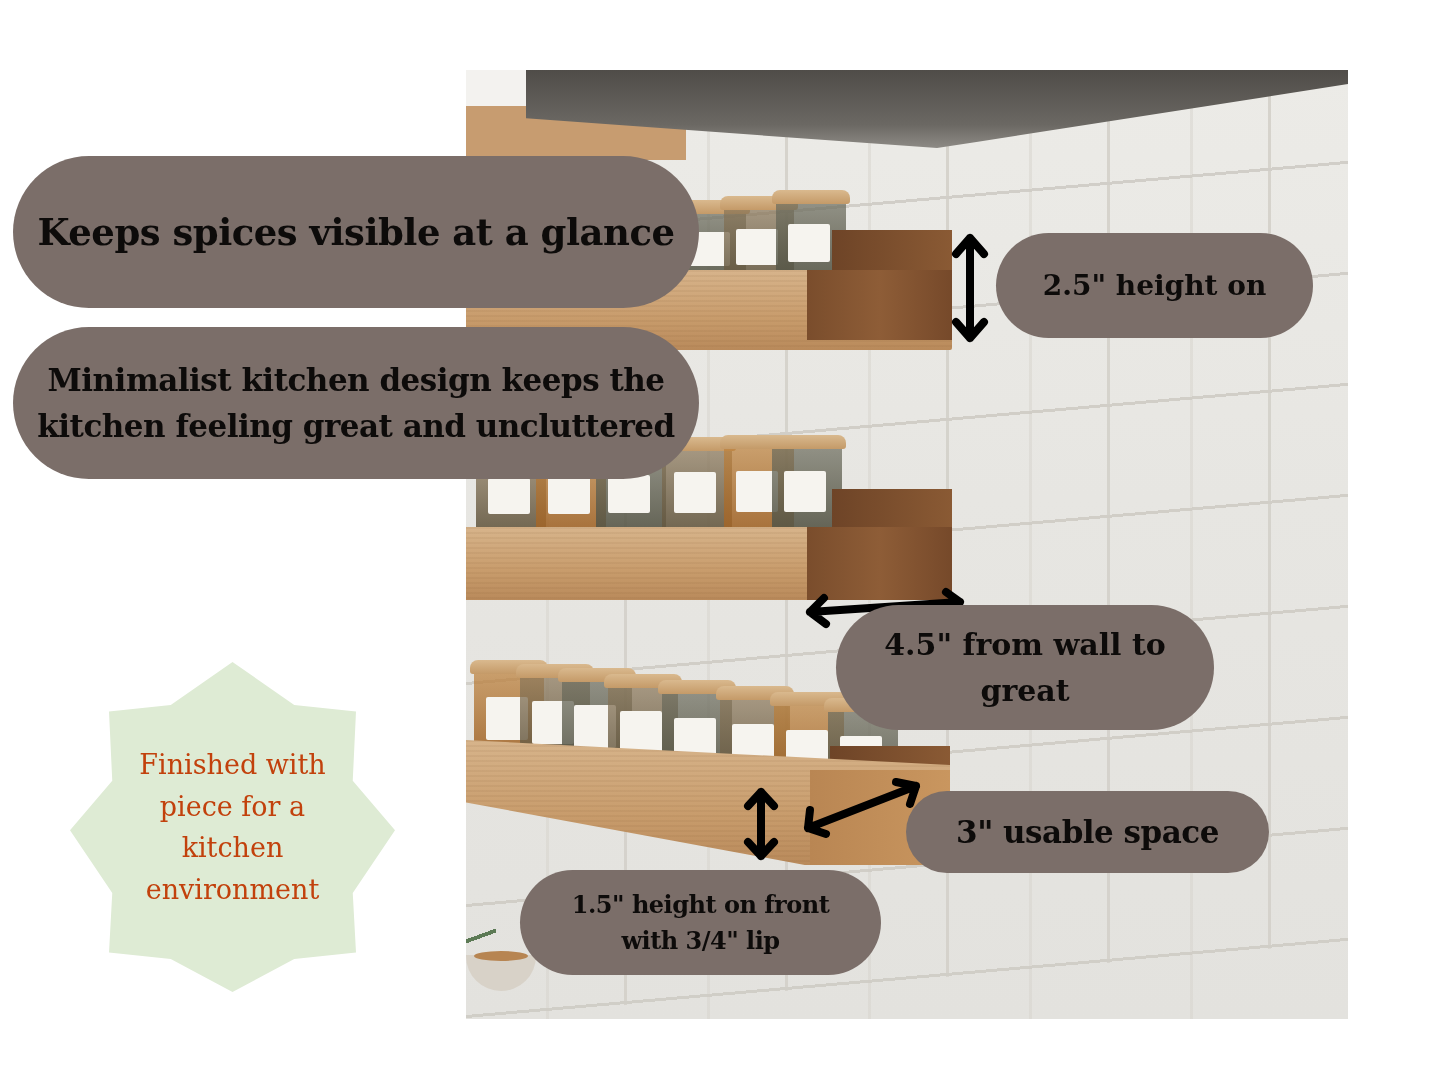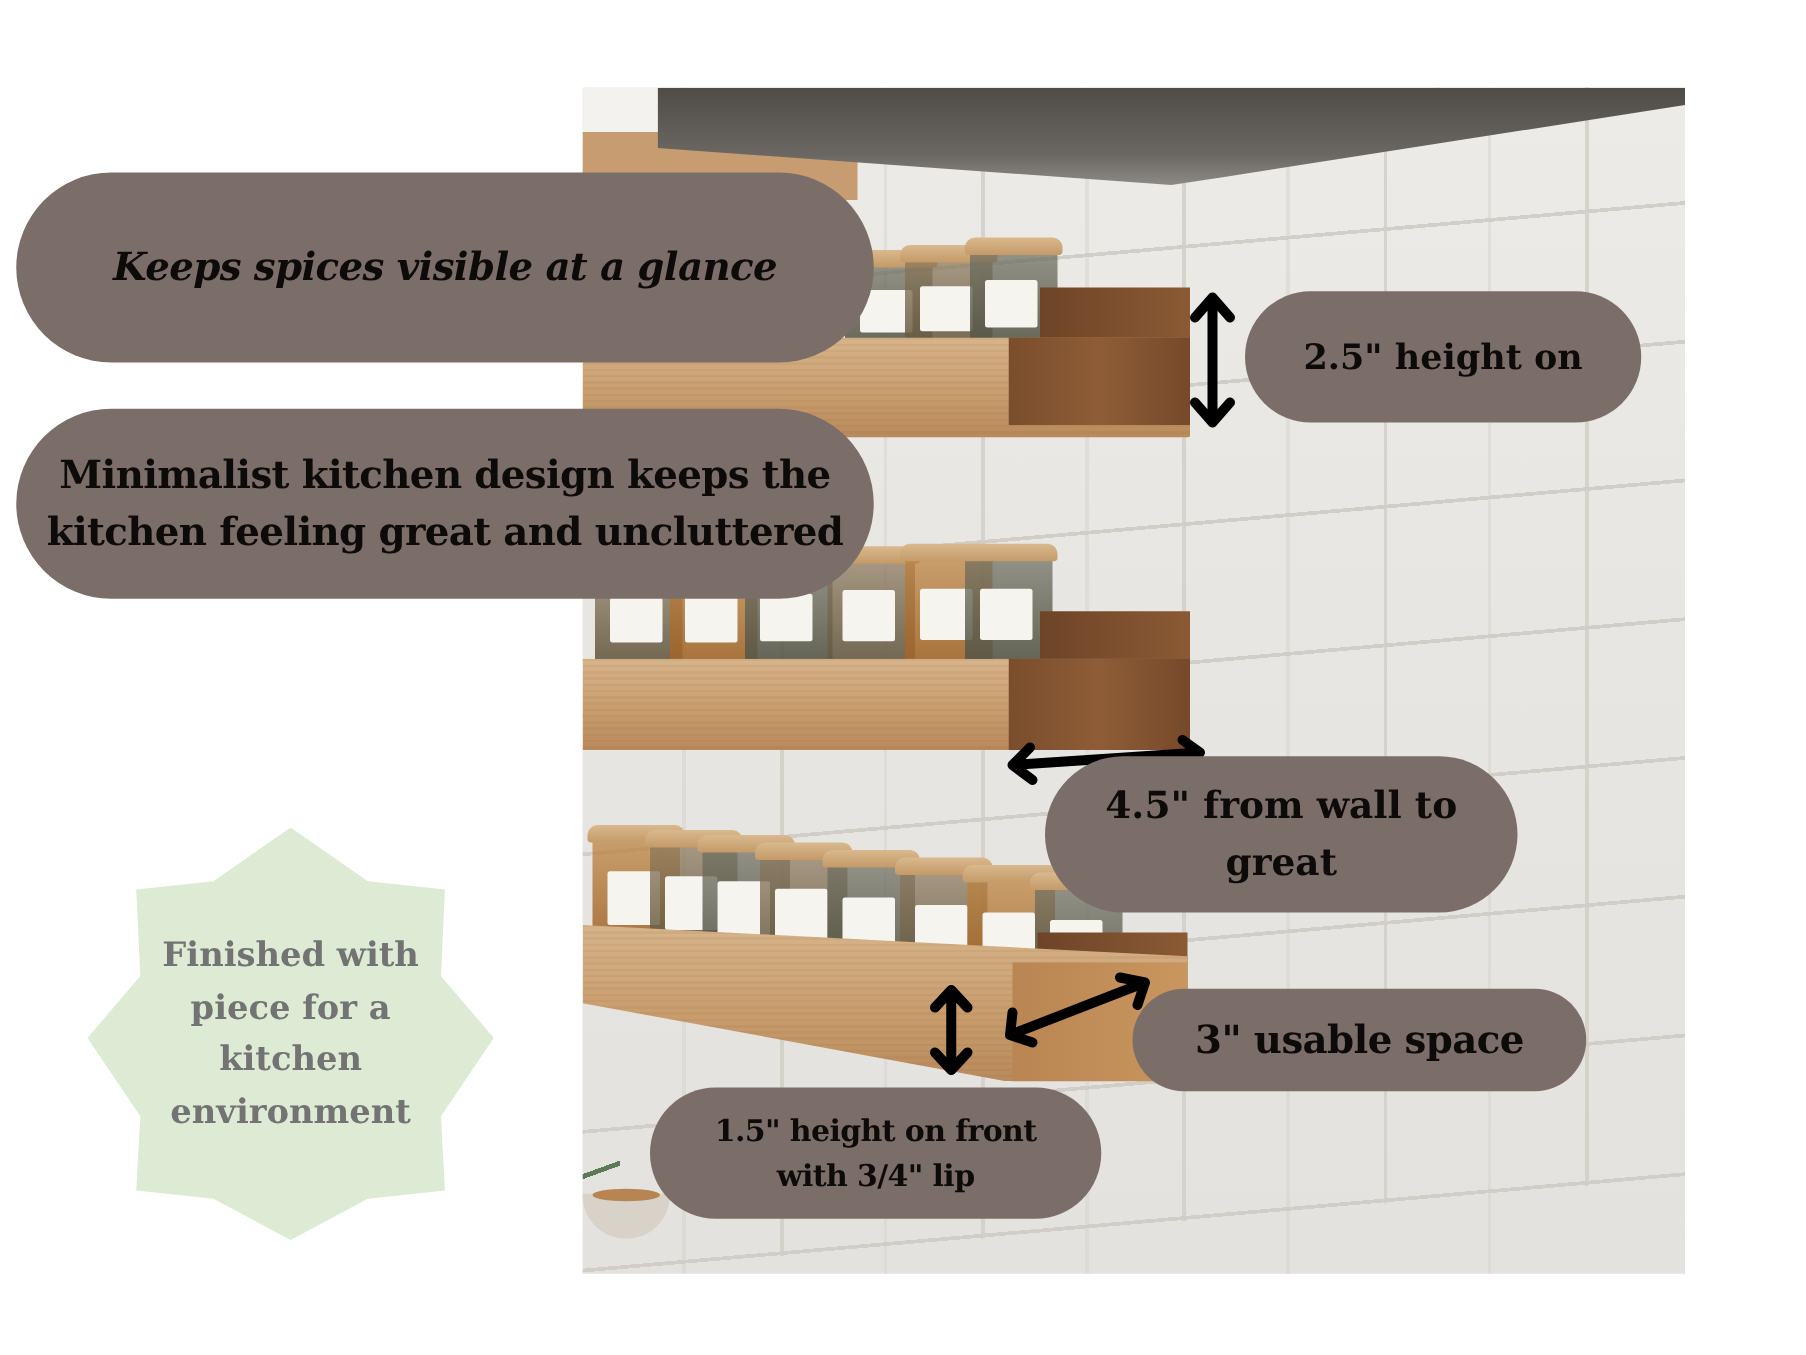--- a/index.html
+++ b/index.html
@@ -76,35 +76,35 @@
 
   
   .pill {
     position: absolute; background: #7b6e69; border-radius: 999px;
     display: flex; flex-direction: column; align-items: center; justify-content: center;
     text-align: center; color: #0d0b0a; font-weight: bold;
   }
   .pill span { display: block; white-space: nowrap; }
   .pill.serif-condensed span { letter-spacing: -0.5px; }
 
-  #pill-visible   { left: 13px;  top: 138px; width: 686px; height: 152px; font-size: 31px; line-height: 46px; font-style: italic; }
+  #pill-visible   { left: 13px;  top: 156px; width: 686px; height: 152px; font-size: 37px; line-height: 46px; }
   #pill-minimal   { left: 13px;  top: 327px; width: 686px; height: 152px; font-size: 31px; line-height: 46px; }
   #pill-back      { left: 996px; top: 233px; width: 317px; height: 105px; font-size: 28px; line-height: 44px; }
   #pill-wall      { left: 836px; top: 605px; width: 378px; height: 125px; font-size: 30px; line-height: 46px; }
   #pill-usable    { left: 906px; top: 791px; width: 363px; height: 82px;  font-size: 31px; line-height: 40px; }
   #pill-front     { left: 520px; top: 870px; width: 361px; height: 105px; font-size: 24px; line-height: 36px; }
 
   
   .badge {
     position: absolute; left: 70px; top: 662px; width: 325px; height: 330px;
     background: #deebd4;
     clip-path: polygon(50% 0%, 69% 13%, 88% 15%, 87% 36%, 100% 51%, 87% 70%, 88% 88%, 69% 90%,
                        50% 100%, 31% 90%, 12% 88%, 13% 70%, 0% 51%, 13% 36%, 12% 15%, 31% 13%);
     display: flex; flex-direction: column; align-items: center; justify-content: center;
-    text-align: center; font-weight: bold; color: #737373; font-size: 27px; line-height: 41.5px;
+    text-align: center; font-weight: normal; color: #c2410c; font-size: 27px; line-height: 41.5px;
   }
 
   
   .arrow { position: absolute; overflow: visible; }
 </style>
 </head>
 <body>
 
 <div class="photo">
   <div class="tiles2"></div>

